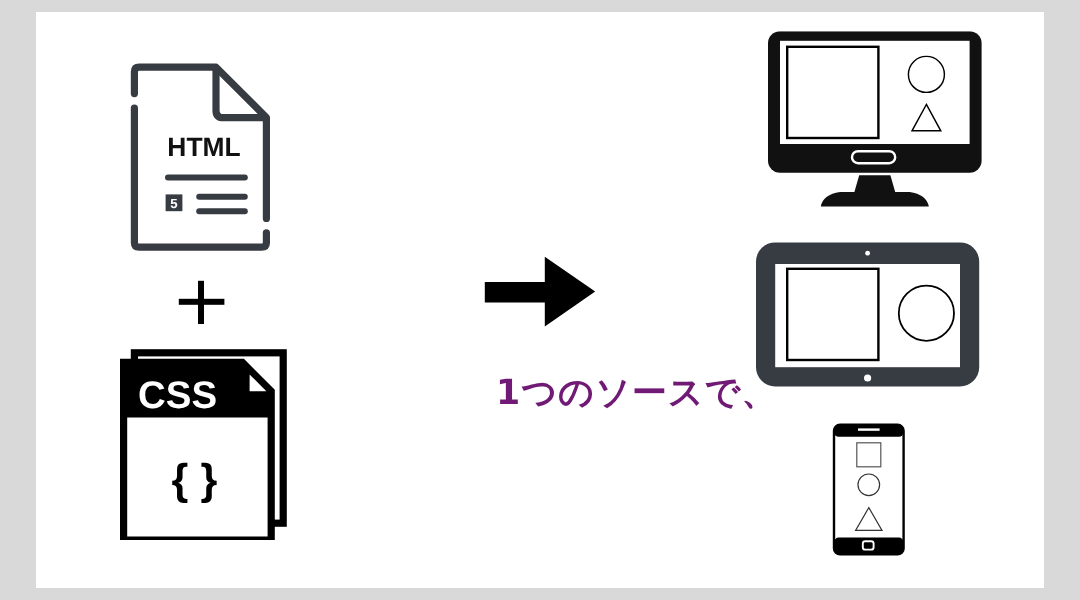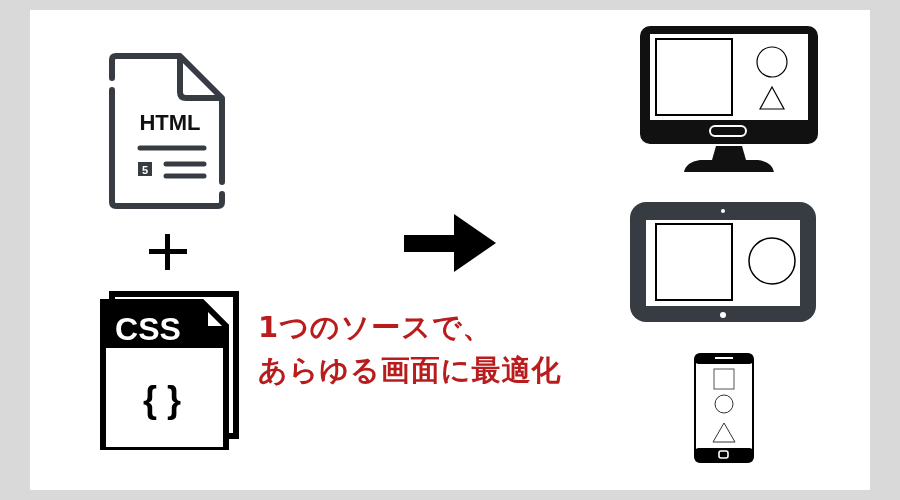--- a/index.html
+++ b/index.html
@@ -2,21 +2,21 @@
 <html><head>
   <meta charset="utf-8">
   <style>
     * { margin: 0; padding: 0; box-sizing: border-box; }
     html, body { width: 900px; height: 500px; overflow: hidden; }
     body { background: #d9d9d9; position: relative; font-family: "DejaVu Sans", sans-serif; }
     .card { position: absolute; left: 30px; top: 10px; width: 840px; height: 480px; background: #ffffff; }
     .abs { position: absolute; }
     .caption {
       position: absolute; left: 258px; top: 306px; width: 390px;
-      text-align: left; color: #b91c1c; font-weight: bold;
+      text-align: right; color: #701a75; font-weight: bold;
       font-family: "DejaVu Sans", sans-serif; font-size: 29px; line-height: 43px;
       letter-spacing: 1px;
     }
     svg text { font-family: "Liberation Sans", sans-serif; }
   </style>
 </head>
 <body>
 
 <div class="card"></div>
 
@@ -46,21 +46,20 @@
   <text x="48" y="50" text-anchor="middle" font-size="32" font-weight="bold" fill="#ffffff" font-family="DejaVu Sans Mono, monospace">CSS</text>
   <text x="62" y="122" text-anchor="middle" font-size="36" font-weight="bold" fill="#000" font-family="DejaVu Sans Mono, monospace" xml:space="preserve">{ }</text>
 </svg>
 
 <svg class="abs" style="left:402px;top:212px;" width="96" height="62" viewBox="0 0 96 62">
   <polygon points="2,23 52,23 52,2 94,31 52,60 52,40 2,40" fill="#000"></polygon>
 </svg>
 
 <div class="caption">
   <div>1つのソースで、</div>
-  <div>あらゆる画面に最適化</div>
 </div>
 
 <svg class="abs" style="left:640px;top:26px;" width="180" height="148" viewBox="0 0 180 148">
   <rect x="0" y="0" width="178" height="118" rx="10" fill="#111"></rect>
   <rect x="10" y="8" width="158" height="86" fill="#ffffff"></rect>
   <rect x="16" y="13" width="76" height="76" fill="#fff" stroke="#000" stroke-width="2"></rect>
   <circle cx="132" cy="36" r="15" fill="#fff" stroke="#000" stroke-width="1.2"></circle>
   <polygon points="132,61 144,83 120,83" fill="#fff" stroke="#000" stroke-width="1.2"></polygon>
   <rect x="70" y="100" width="36" height="10" rx="5" fill="#111" stroke="#fff" stroke-width="2"></rect>
   <polygon points="76,120 102,120 106,134 72,134" fill="#111"></polygon>

